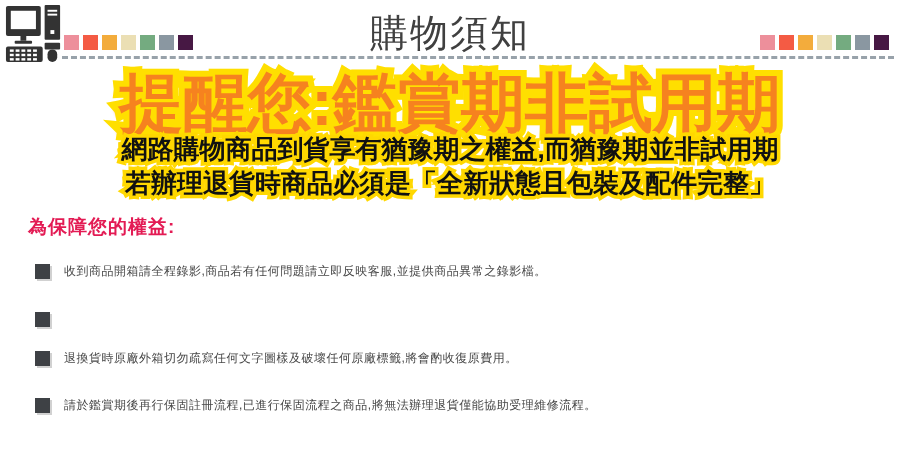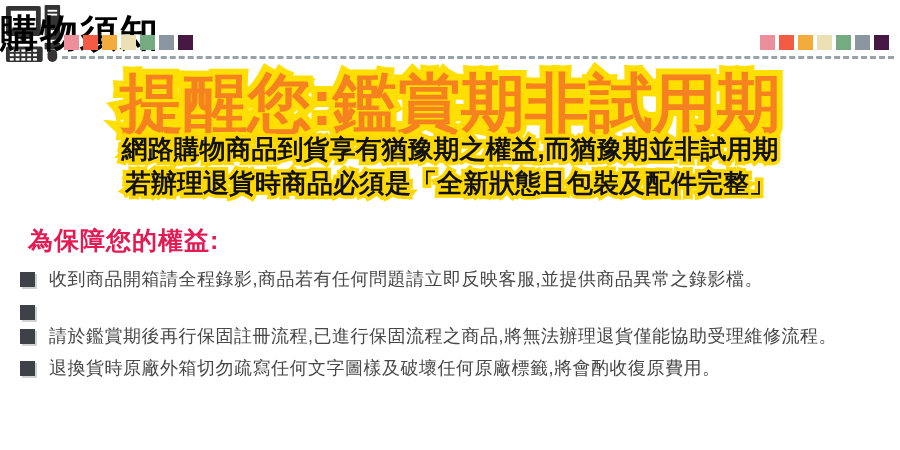--- a/index.html
+++ b/index.html
@@ -5,22 +5,22 @@
   html,body{margin:0;padding:0;}
   body{
     width:900px;height:450px;background:#ffffff;overflow:hidden;
     font-family:"Liberation Sans","DejaVu Sans",sans-serif;
     -webkit-font-smoothing:antialiased;
   }
   
   .header{position:relative;width:900px;height:64px;}
   .pc-icon{position:absolute;left:4px;top:4px;}
   .page-title{
-    position:absolute;left:0;right:0;top:8px;
-    font-size:38px;font-weight:bold;color:#000000;letter-spacing:2px;
+    position:absolute;left:0;right:0;top:8px;text-align:center;
+    font-size:38px;font-weight:normal;color:#404040;letter-spacing:2px;
   }
   .palette{position:absolute;top:35px;display:flex;gap:4px;}
   .palette-left{left:64px;}
   .palette-right{right:11px;}
   .palette .sq{width:15px;height:15px;}
   .sq1{background:#ED8F9B}.sq2{background:#F45B44}.sq3{background:#F3AC3C}
   .sq4{background:#EBDFB4}.sq5{background:#74AB80}.sq6{background:#8A97A1}
   .sq7{background:#471844}
   .dash-line{
     position:absolute;left:62px;right:6px;top:56px;height:0;
@@ -37,27 +37,27 @@
     color:#F6821F;-webkit-text-stroke:12px #FFDF00;
     text-shadow:-4px 4px 3px rgba(235,95,70,0.55);
   }
   .headline .fill{color:#F6821F;}
   
   .hl-line{font-size:26px;font-weight:bold;line-height:34px;}
   .hl-line .stroke{color:#111;-webkit-text-stroke:7px #FFD800;}
   .hl-line .fill{color:#111;}
   
   .section-heading{
-    margin:24px 0 4px 28px;font-size:25px;font-weight:bold;color:#E31B54;
+    margin:14px 0 4px 28px;font-size:19px;font-weight:bold;color:#E31B54;
     letter-spacing:1px;
   }
   .bullet-list{list-style:none;margin:6px 0 0 0;padding:0 20px 0 20px;}
   .bullet-list li{
-    display:flex;align-items:flex-start;margin:0;padding:0;
-    font-size:18px;color:#474747;line-height:32.5px;letter-spacing:0.5px;text-align:center;
+    display:flex;align-items:flex-start;margin:15px;padding:0;
+    font-size:12px;color:#474747;line-height:32.5px;letter-spacing:0.5px;text-align:center;
   }
   .bullet-sq{
     flex:0 0 15px;width:15px;height:15px;margin:9px 14px 0 0;
     background:#3E4145;box-shadow:2px 2px 0 rgba(0,0,0,0.18);
   }
   .bullet-text{max-width:835px;}
 </style>
 </head>
 <body>
 
@@ -144,21 +144,21 @@
   <ul class="bullet-list">
     <li>
       <span class="bullet-sq"></span>
       <span class="bullet-text">收到商品開箱請全程錄影,商品若有任何問題請立即反映客服,並提供商品異常之錄影檔。</span>
     </li>
     <li>
       <span class="bullet-sq"></span>
     </li>
     <li>
       <span class="bullet-sq"></span>
-      <span class="bullet-text">請於鑑賞期後再行保固註冊流程,已進行保固流程之商品,將無法辦理退貨僅能協助受理維修流程。</span>
+      <span class="bullet-text">退換貨時原廠外箱切勿疏寫任何文字圖樣及破壞任何原廠標籤,將會酌收復原費用。</span>
     </li>
     <li>
       <span class="bullet-sq"></span>
-      <span class="bullet-text">退換貨時原廠外箱切勿疏寫任何文字圖樣及破壞任何原廠標籤,將會酌收復原費用。</span>
+      <span class="bullet-text">請於鑑賞期後再行保固註冊流程,已進行保固流程之商品,將無法辦理退貨僅能協助受理維修流程。</span>
     </li>
   </ul>
 
 </div>
 
 </body></html>

